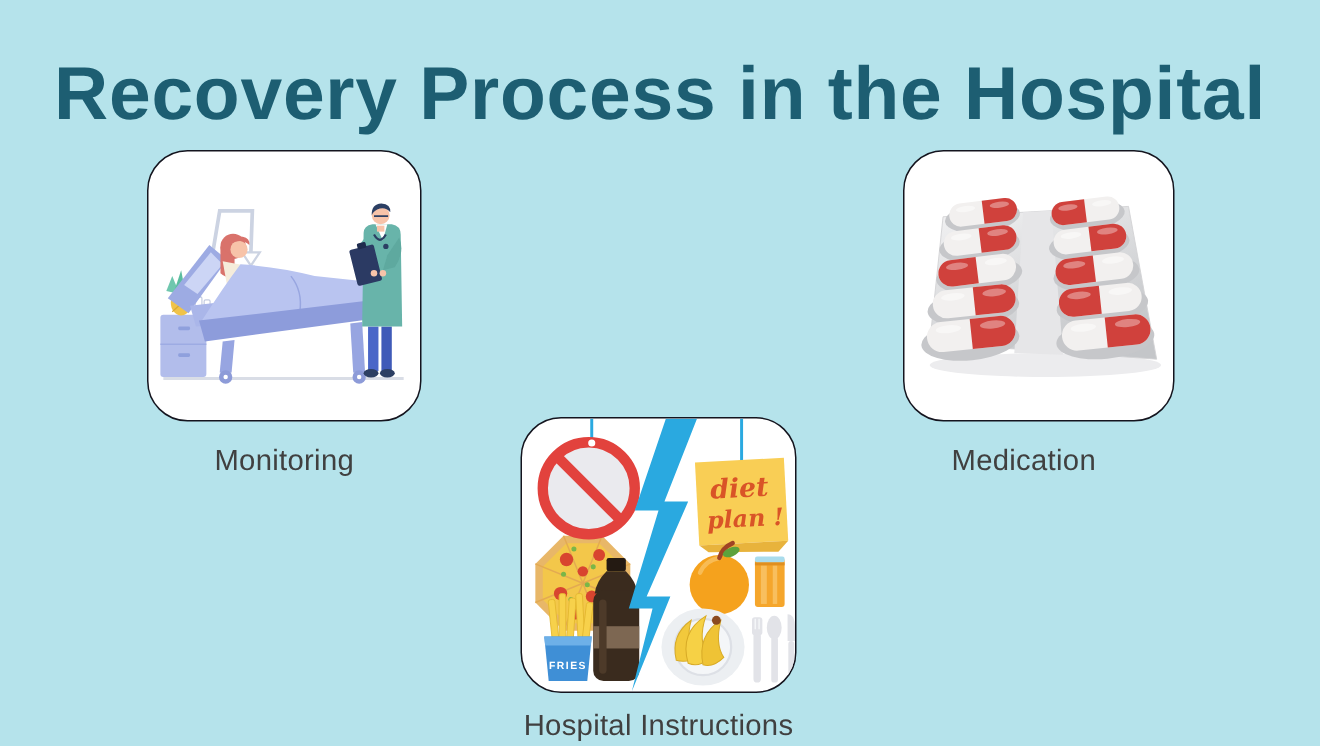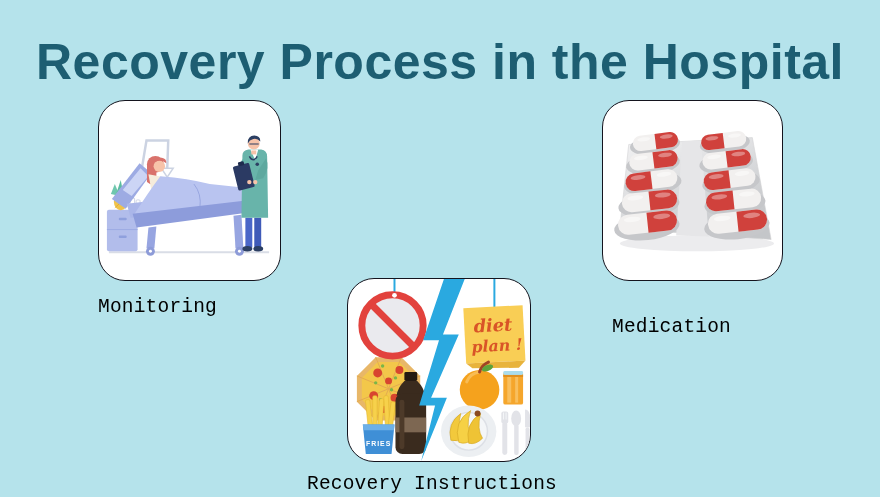--- a/index.html
+++ b/index.html
@@ -15,25 +15,25 @@
   .card{
     position:absolute;background:#ffffff;
     border:1.6px solid #14141e;border-radius:27px;overflow:hidden;
     box-sizing:border-box;
   }
   #card-monitoring{left:98px;top:100px;width:183px;height:181px;}
   #card-medication{left:602px;top:100px;width:181px;height:181px;}
   #card-dietary{left:347px;top:278px;width:184px;height:184px;}
   .card svg{display:block;width:100%;height:100%;}
   .card-label{
-    position:absolute;text-align:left;
-    font-size:19.5px;color:#000000;letter-spacing:.2px;font-family:Liberation Mono, monospace;
+    position:absolute;text-align:center;
+    font-size:19.5px;color:#404040;letter-spacing:.2px;
   }
   #label-monitoring{left:98px;top:296px;width:183px;}
-  #label-medication{left:612px;top:296px;width:181px;margin-top:20px;}
+  #label-medication{left:592px;top:296px;width:181px;}
   #label-dietary{left:307px;top:473px;width:264px;}
 </style>
 </head>
 <body>
 
 <div class="page-title">Recovery Process in the Hospital</div>
 
 <div class="card" id="card-monitoring">
   <svg viewBox="0 0 183 181">
 
@@ -259,13 +259,13 @@
       <path d="M179,132 Q184,132 184,141 L184,150 L179,150 Z"></path>
       <rect x="179.5" y="150" width="4" height="28" rx="2"></rect>
     </g>
 
     <polygon points="97,0 118,0 96,56 112,56 84,120 100,120 74,184 88,128 72,128 92,62 76,62" fill="#2aa9e0"></polygon>
   </svg>
 </div>
 
 <div class="card-label" id="label-monitoring">Monitoring</div>
 <div class="card-label" id="label-medication">Medication</div>
-<div class="card-label" id="label-dietary">Recovery Instructions</div>
+<div class="card-label" id="label-dietary">Hospital Instructions</div>
 
 </body></html>

